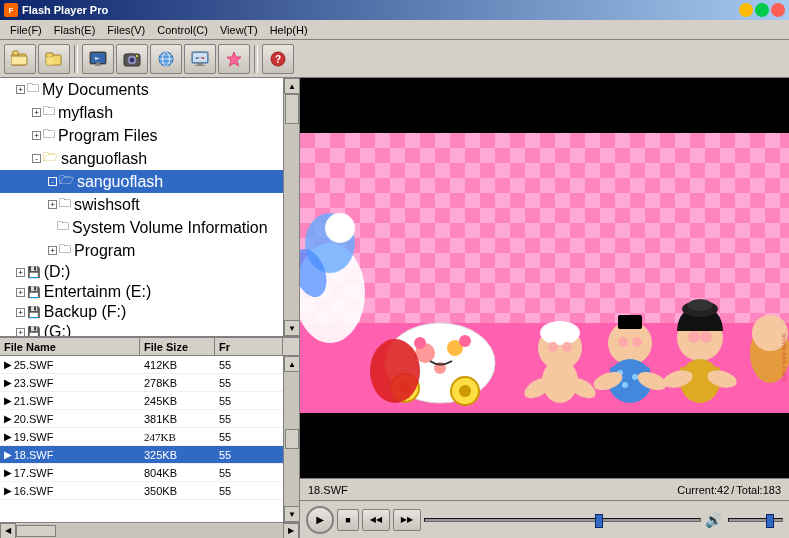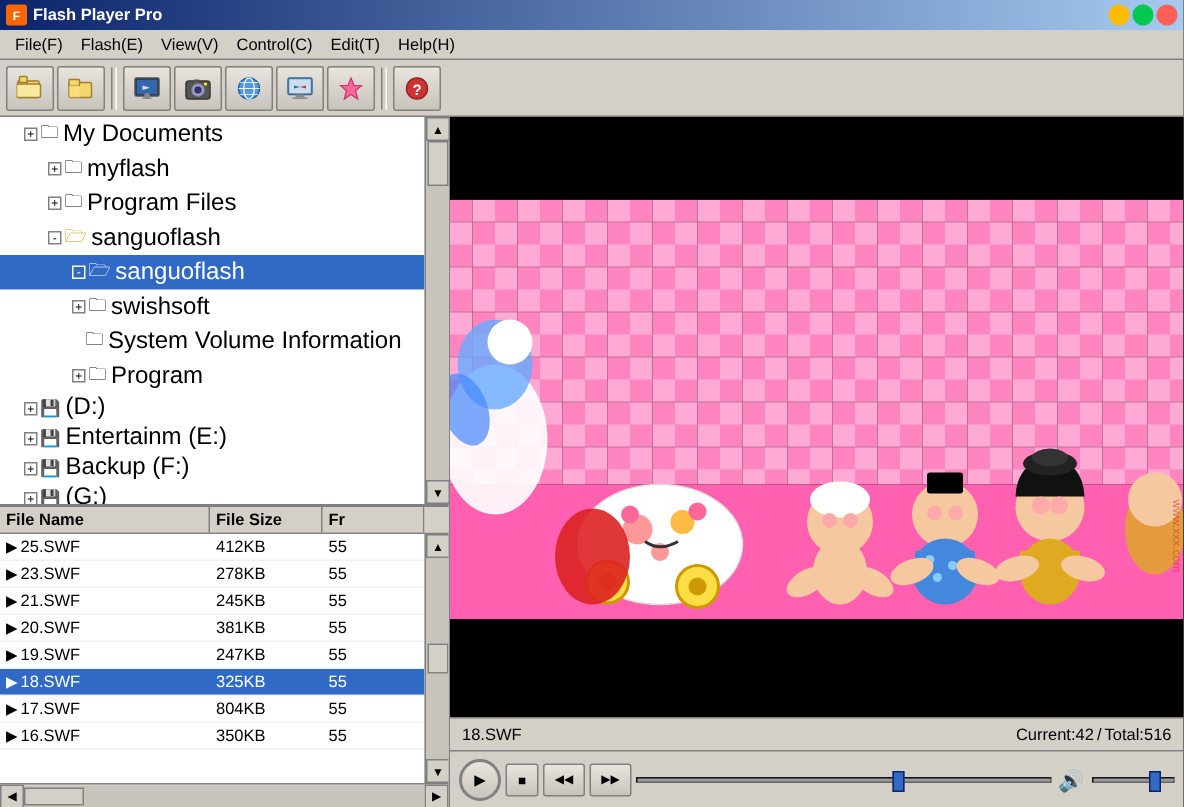--- a/index.html
+++ b/index.html
@@ -54,23 +54,23 @@
   <div class="title-bar-buttons">
     <button class="tb-btn minimize"></button>
     <button class="tb-btn maximize"></button>
     <button class="tb-btn close"></button>
   </div>
 </div>
 
 <div class="menu-bar">
   <span class="menu-item">File(F)</span>
   <span class="menu-item">Flash(E)</span>
-  <span class="menu-item">View(V)</span>
+  <span class="menu-item">Files(V)</span>
   <span class="menu-item">Control(C)</span>
-  <span class="menu-item">Edit(T)</span>
+  <span class="menu-item">View(T)</span>
   <span class="menu-item">Help(H)</span>
 </div>
 
 <div class="toolbar">
   <div class="tool-btn" title="Open">
     <svg width="18" height="18" viewBox="0 0 18 18">
       <rect x="1" y="4" width="14" height="11" rx="1" fill="#f5d86b" stroke="#a08030" stroke-width="1"></rect>
       <rect x="1" y="4" width="6" height="3" rx="0.5" fill="#f5d86b" stroke="#a08030" stroke-width="1"></rect>
       <rect x="2" y="1" width="5" height="4" rx="0.5" fill="#f5d86b" stroke="#a08030" stroke-width="1"></rect>
       <rect x="0" y="6" width="16" height="9" rx="1" fill="#f9e8a0" stroke="#a08030" stroke-width="1"></rect>
@@ -301,21 +301,21 @@
             </div>
             <div class="file-cell" style="width:75px;">381KB</div>
             <div class="file-cell" style="flex:1;">55</div>
           </div>
 
           <div class="file-row">
             <div class="file-cell" style="width:140px; display:flex; align-items:center;">
               <span class="file-icon">▶</span>
               <span>19.SWF</span>
             </div>
-            <div class="file-cell" style="width:75px;">247KB</div>
+            <div class="file-cell" style="width:75px;font-family:Liberation Serif, serif;">247KB</div>
             <div class="file-cell" style="flex:1;">55</div>
           </div>
 
           <div class="file-row selected">
             <div class="file-cell" style="width:140px; display:flex; align-items:center;">
               <span class="file-icon">▶</span>
               <span>18.SWF</span>
             </div>
             <div class="file-cell" style="width:75px;">325KB</div>
             <div class="file-cell" style="flex:1;">55</div>
@@ -453,21 +453,21 @@
         </svg>
       </div>
     </div>
 
     <div style="height:22px; background:#d4d0c8; display:flex; align-items:center; padding:0 8px; font-size:11px; border-top:1px solid #808080;">
       <span>18.SWF</span>
       <span style="margin-left:auto;">Current:</span>
       <span style="margin-right:2px;">42</span>
       <span> / </span>
       <span style="margin-left:2px;">Total:</span>
-      <span>516</span>
+      <span>183</span>
     </div>
 
     <div style="height:38px; background:#d4d0c8; border-top:1px solid #808080; display:flex; align-items:center; padding:0 6px; gap:3px;">
 
       <div style="width:28px;height:28px;border-radius:50%;border:2px solid #808080;background:linear-gradient(to bottom,#e8e4de,#c8c4bc);display:flex;align-items:center;justify-content:center;cursor:pointer;font-size:10px;">▶</div>
 
       <div style="width:22px;height:22px;border:1px solid #808080;background:linear-gradient(to bottom,#e8e4de,#c8c4bc);display:flex;align-items:center;justify-content:center;cursor:pointer;font-size:9px;border-radius:2px;">■</div>
 
       <div style="width:28px;height:22px;border:1px solid #808080;background:linear-gradient(to bottom,#e8e4de,#c8c4bc);display:flex;align-items:center;justify-content:center;cursor:pointer;font-size:8px;border-radius:2px;">◀◀</div>
 

